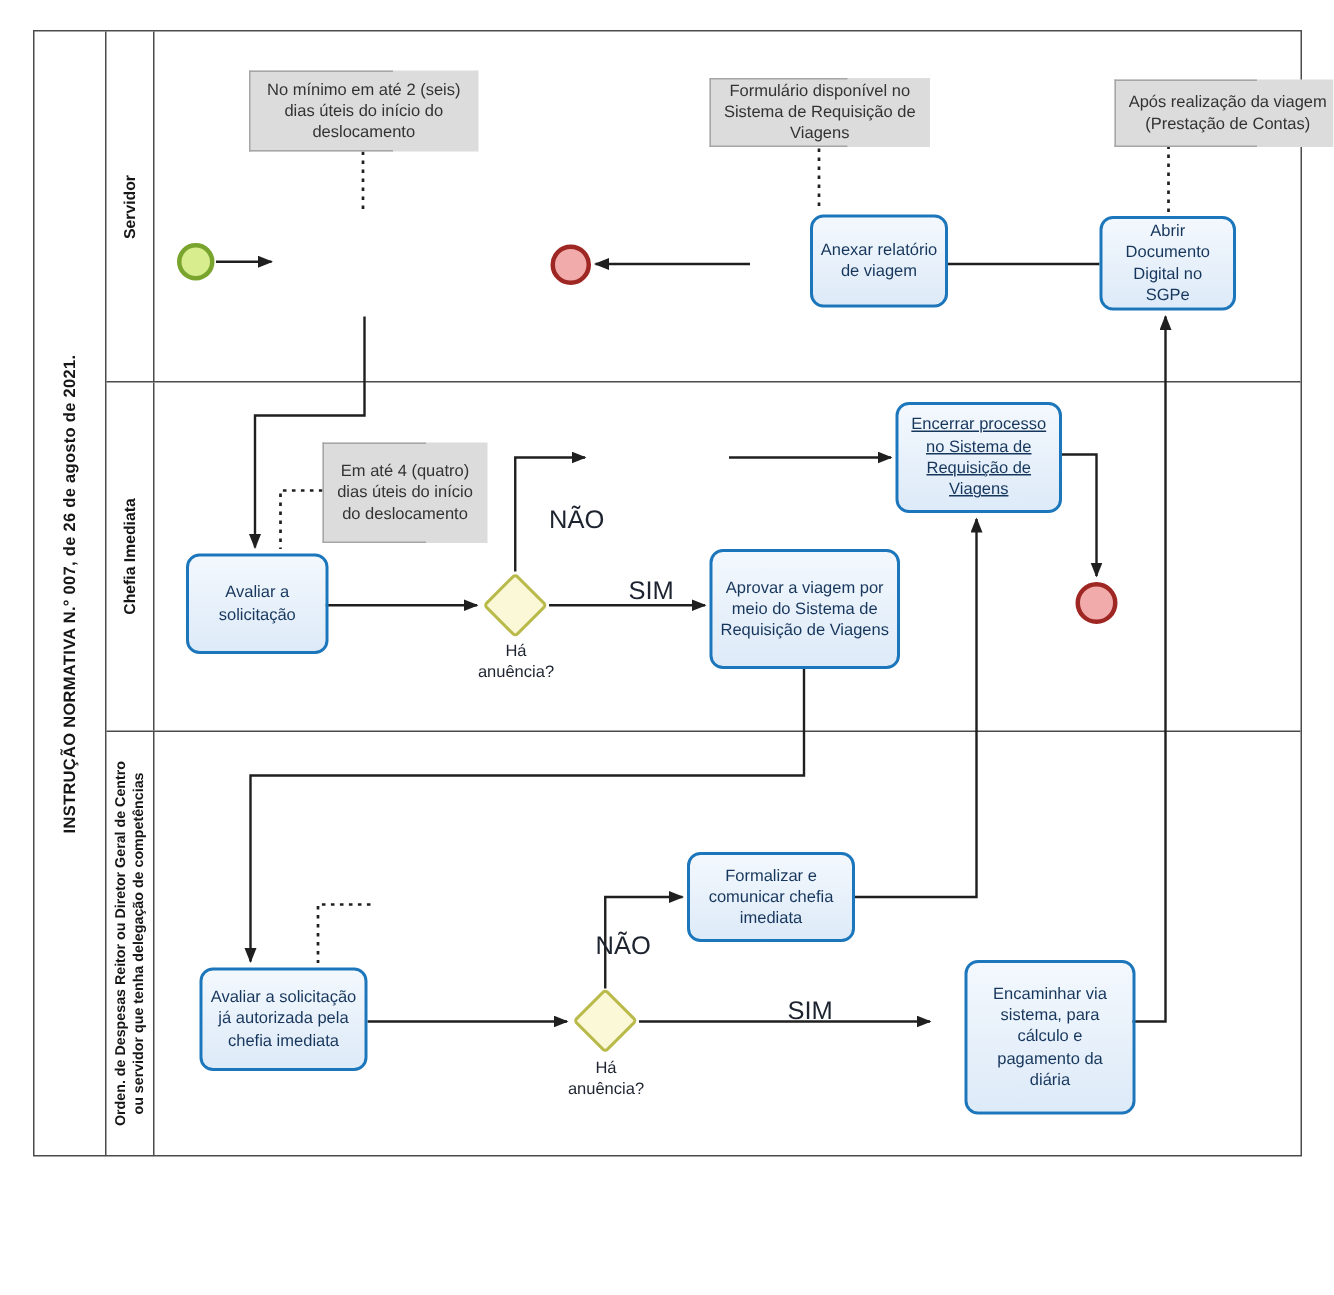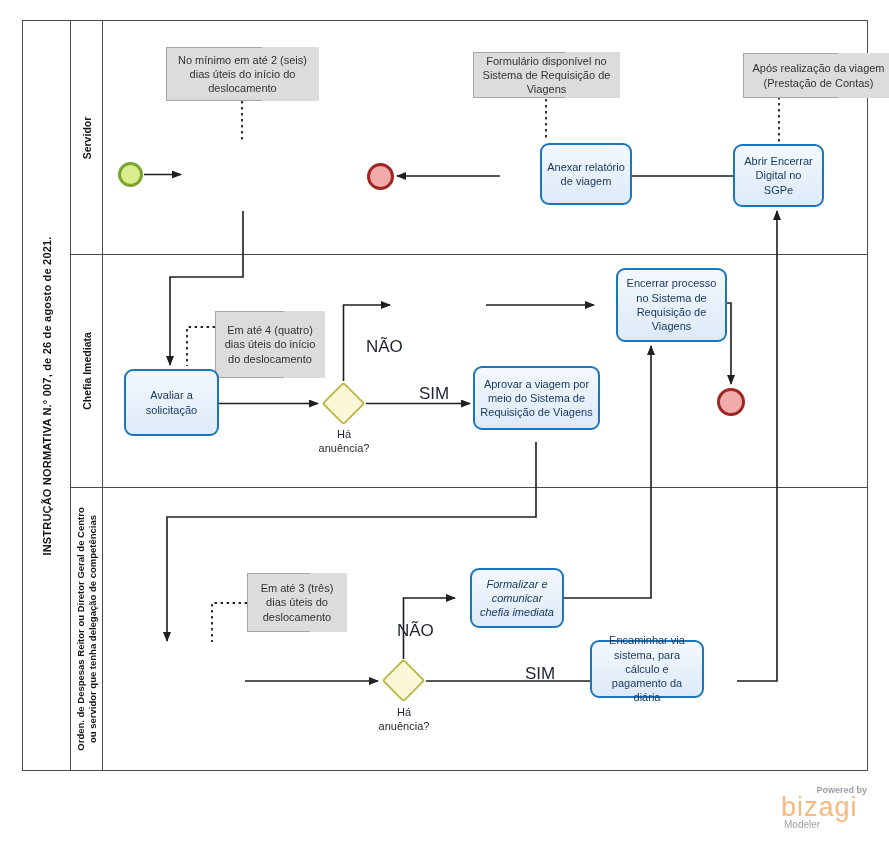--- a/index.html
+++ b/index.html
@@ -111,62 +111,57 @@
 
   <div class="annotation" style="left:166px;top:47px;width:153px;height:54px;">
       <span>No mínimo em até 2 (seis) dias úteis do início do deslocamento</span>
     </div>
   <div class="annotation" style="left:473px;top:52px;width:147px;height:46px;">
       <span>Formulário disponível no Sistema de Requisição de Viagens</span>
     </div>
   <div class="annotation" style="left:703px;top:53px;width:151px;height:45px;margin-left:40px;">
       <span>Após realização da viagem (Prestação de Contas)</span>
     </div>
-  <div class="annotation" style="left:215px;top:295px;width:110px;height:67px;margin-top:16px;">
+  <div class="annotation" style="left:215px;top:295px;width:110px;height:67px;">
       <span>Em até 4 (quatro) dias úteis do início do deslocamento</span>
-    </div>
-  <div class="annotation" style="left:247px;top:573px;width:100px;height:59px;">
-      <span>Em até 3 (três) dias úteis do deslocamento</span>
     </div>
 
   <div class="event start" style="left:118px;top:162px;width:25px;height:25px;"></div>
   <div class="event end" style="left:367px;top:163px;width:27px;height:27px;"></div>
   <div class="event end" style="left:717px;top:388px;width:28px;height:28px;"></div>
 
   <div class="task" style="left:500px;top:143px;width:92px;height:62px;margin-left:40px;">
       <span>Anexar relatório de viagem</span>
     </div>
   <div class="task" style="left:733px;top:144px;width:91px;height:63px;">
-      <span>Abrir Encerrar Digital no SGPe</span>
+      <span>Abrir Documento Digital no SGPe</span>
     </div>
   <div class="task" style="left:124px;top:369px;width:95px;height:67px;">
       <span>Avaliar a solicitação</span>
     </div>
-  <div class="task" style="left:473px;top:366px;width:127px;height:64px;">
+  <div class="task" style="left:473px;top:366px;width:127px;height:80px;">
       <span>Aprovar a viagem por meio do Sistema de Requisição de Viagens</span>
     </div>
-  <div class="task" style="left:616px;top:268px;width:111px;height:74px;">
+  <div class="task" style="left:597px;top:268px;width:111px;height:74px;text-decoration:underline;">
       <span>Encerrar processo no Sistema de Requisição de Viagens</span>
     </div>
-  <div class="task" style="left:470px;top:568px;width:94px;height:60px;font-style:italic;">
+  <div class="task" style="left:133px;top:645px;width:112px;height:69px;">
+      <span>Avaliar a solicitação já autorizada pela chefia imediata</span>
+    </div>
+  <div class="task" style="left:458px;top:568px;width:112px;height:60px;">
       <span>Formalizar e comunicar chefia imediata</span>
     </div>
-  <div class="task" style="left:590px;top:640px;width:114px;height:58px;">
+  <div class="task" style="left:643px;top:640px;width:114px;height:103px;">
       <span>Encaminhar via sistema, para cálculo e pagamento da diária</span>
     </div>
 
   <div class="gateway" style="left:328px;top:388px;"></div>
   <div class="gateway" style="left:388px;top:665px;"></div>
   <div class="gw-label" style="left:313px;top:428px;width:62px;">Há anuência?</div>
   <div class="gw-label" style="left:373px;top:706px;width:62px;">Há anuência?</div>
 
   <div class="flow-label" style="left:346px;top:337px;">NÃO</div>
   <div class="flow-label" style="left:399px;top:384px;">SIM</div>
   <div class="flow-label" style="left:377px;top:621px;">NÃO</div>
   <div class="flow-label" style="left:505px;top:664px;">SIM</div>
 
-  <div class="logo">
-    <div class="powered">Powered by</div>
-    <div class="wordmark">bizagi</div>
-    <div class="modeler">Modeler</div>
-  </div>
 
 </div>
 
 </body></html>

